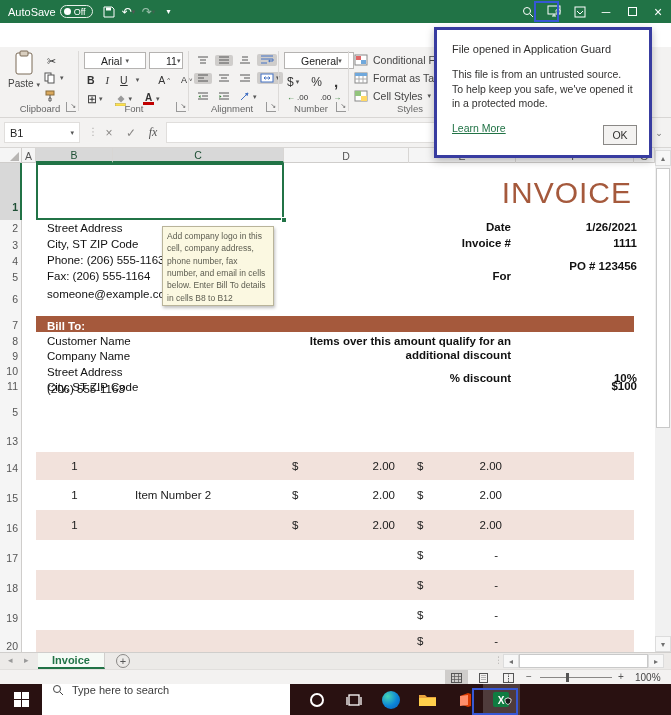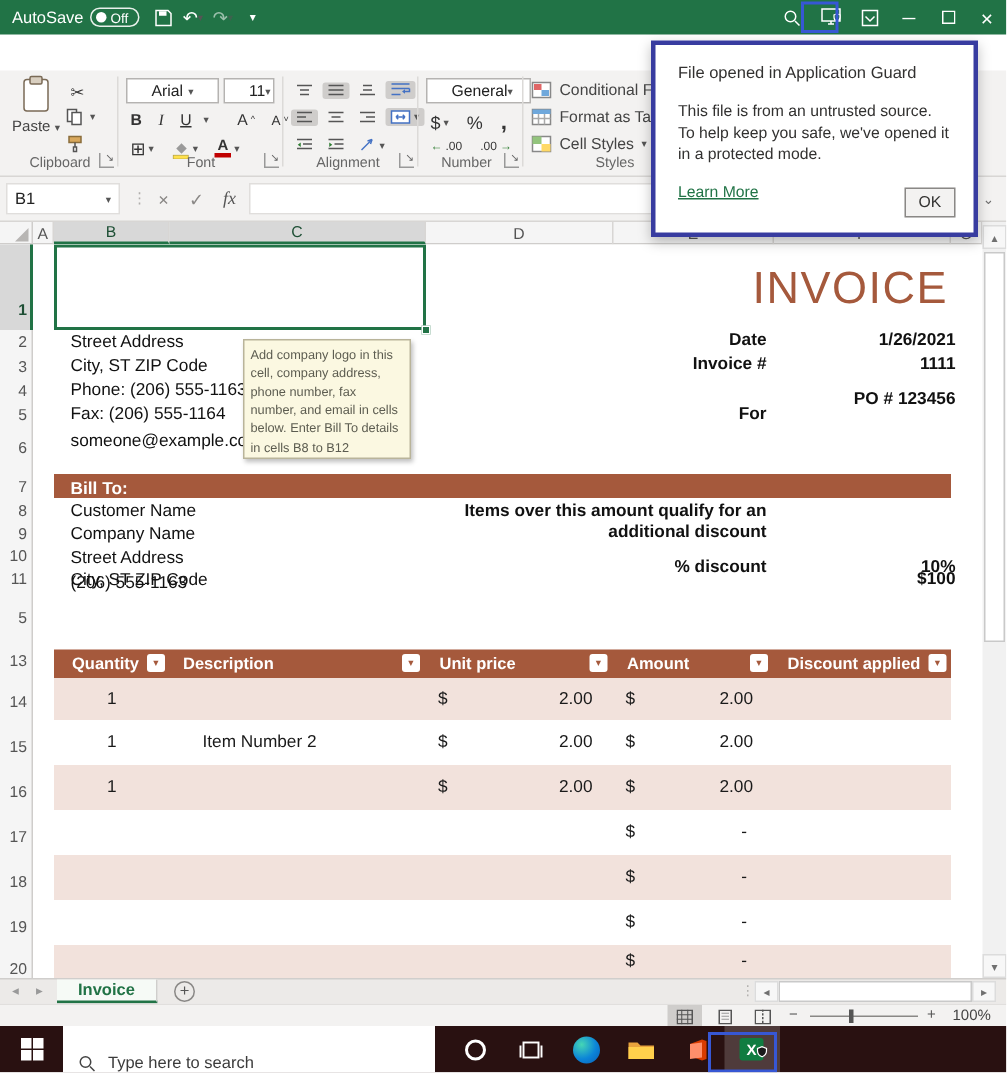--- a/index.html
+++ b/index.html
@@ -91,21 +91,21 @@
   .hthumb { flex:1; background:#fff; border:1px solid #c9c9c9; }
   .statusbar { position:absolute; left:0; top:669px; width:671px; height:15px; background:#f3f2f1; border-top:1px solid #e1dfdd; font-size:10px; color:#444; }
   .viewbtn { position:absolute; top:0; width:23px; height:15px; display:flex; align-items:center; justify-content:center; }
   .viewbtn.active { background:#cfcdcb; }
 
   
   .taskbar { position:absolute; left:0; top:684px; width:671px; height:31px; background:#291111; display:flex; align-items:center; }
   .startbtn { width:42px; height:31px; display:flex; align-items:center; justify-content:center; }
   .winlogo { display:grid; grid-template-columns:7px 7px; grid-template-rows:7px 7px; gap:1px; }
   .winlogo span { background:#fff; }
-  .searchbox { width:248px; height:31px; background:#fff; display:flex; align-items:flex-end; gap:8px; padding-left:10px; font-size:11px; color:#3b3b3b; }
+  .searchbox { width:248px; height:31px; background:#fff; display:flex; align-items:flex-start; gap:8px; padding-left:10px; font-size:11px; color:#3b3b3b; }
   .tbicon { width:37px; height:31px; display:flex; align-items:center; justify-content:center; }
   .excel-hl { background:rgba(255,255,255,.18); }
 </style>
 </head>
 <body>
 
 <div id="app">
 
   <div class="titlebar">
     <div class="autosave">
@@ -430,32 +430,20 @@
     <div class="celltext" style="left:25px; top:187px;">Company Name</div>
     <div class="celltext" style="left:25px; top:203px;">Street Address</div>
     <div class="celltext" style="left:25px; top:218px;">City, ST  ZIP Code</div>
     <div class="celltext" style="left:25px; top:220px;">(206) 555-1163</div>
 
     <div class="rlabel" style="left:256px; top:171px; width:233px; white-space:normal; line-height:14px;">Items over this amount qualify for an additional discount</div>
     <div class="rvalue" style="left:498px; top:179px; width:117px;margin-top:38px;">$100</div>
     <div class="rlabel" style="left:358px; top:209px; width:131px;">% discount</div>
     <div class="rvalue" style="left:498px; top:209px; width:117px;">10%</div>
 
-    <div class="thead">
-      <div class="thcell" style="left:0; width:77px; padding-left:12px;">Quantity</div>
-      <div class="filterbtn" style="left:62px;">▾</div>
-      <div class="thcell" style="left:77px; width:171px;">Description</div>
-      <div class="filterbtn" style="left:232px;">▾</div>
-      <div class="thcell" style="left:248px; width:125px;">Unit price</div>
-      <div class="filterbtn" style="left:357px;">▾</div>
-      <div class="thcell" style="left:373px; width:107px;">Amount</div>
-      <div class="filterbtn" style="left:464px;">▾</div>
-      <div class="thcell" style="left:480px; width:118px;">Discount applied</div>
-      <div class="filterbtn" style="left:583px;">▾</div>
-    </div>
 
     <div class="trow band" style="top:289px; height:28px;">
       <div class="tcell" style="left:0; width:77px; justify-content:center;">1</div>
       <div class="tcell" style="left:256px;">$</div>
       <div class="tcell" style="left:248px; width:125px; justify-content:flex-end; padding-right:14px;">2.00</div>
       <div class="tcell" style="left:381px;">$</div>
       <div class="tcell" style="left:373px; width:107px; justify-content:flex-end; padding-right:14px;">2.00</div>
     </div>
     <div class="trow" style="top:317px; height:30px;">
       <div class="tcell" style="left:0; width:77px; justify-content:center;">1</div>

